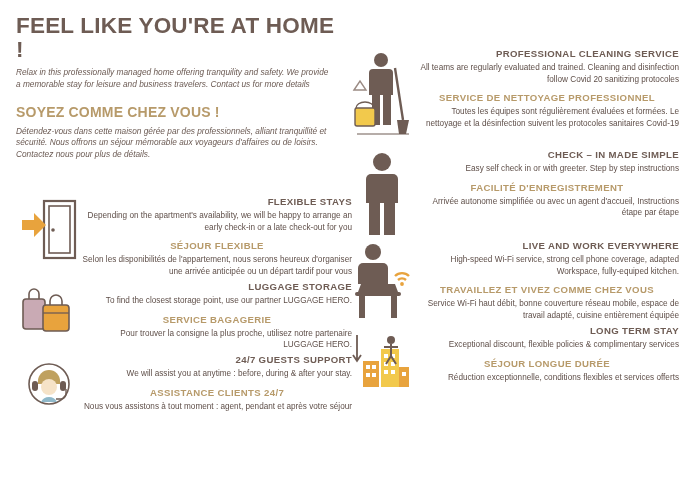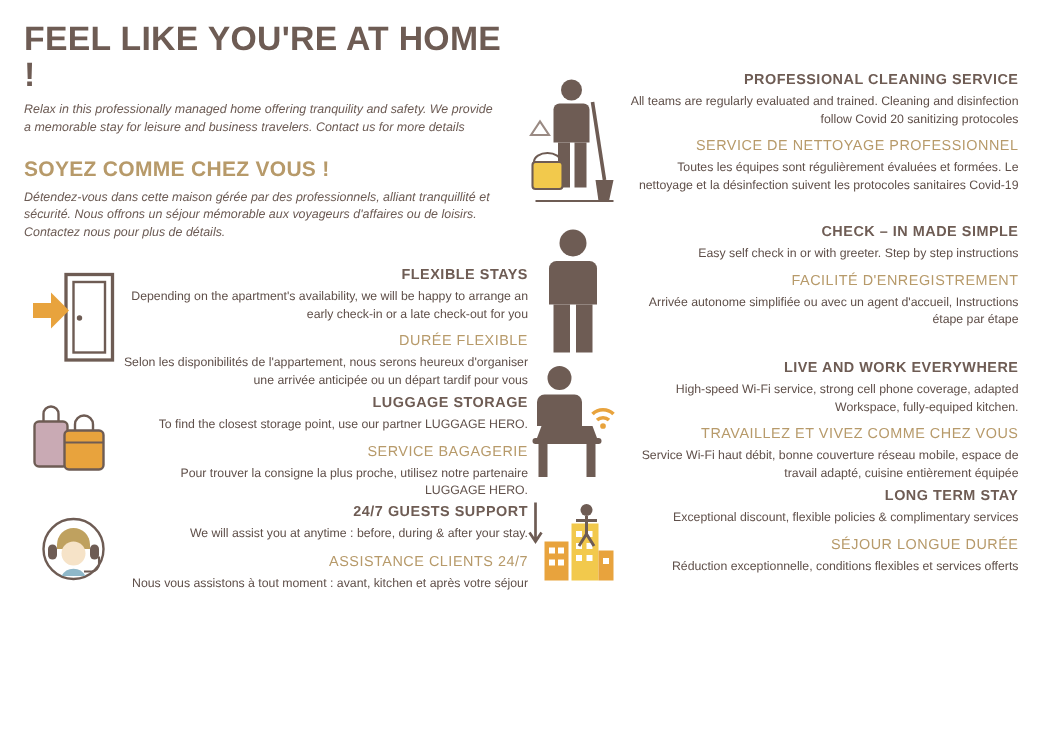--- a/index.html
+++ b/index.html
@@ -57,21 +57,21 @@
     line-height: 1.42;
     color: #6b5a53;
     margin: 0;
     width: 330px;
   }
 
   
   .col-left {
     position: absolute;
     left: 16px;
-    top: 178px;
+    top: 196px;
     width: 336px;
   }
   .col-right {
     position: absolute;
     left: 349px;
     top: 48px;
     width: 330px;
   }
 
   .row {
@@ -102,24 +102,25 @@
     margin: 0 0 3px 0;
   }
   .body-en {
     font-size: 8.2px;
     line-height: 1.43;
     color: #5f4f49;
     margin: 0 0 7px 0;
   }
   .head-fr {
     font-size: 9.6px;
-    font-weight: normal;
+    font-weight: bold;
     letter-spacing: 0.35px;
     color: #b79a6a;
     margin: 0 0 3px 0;
+    text-align: center;
   }
   .body-fr {
     font-size: 8.2px;
     line-height: 1.43;
     color: #5f4f49;
     margin: 0;
   }
 
   
   .col-right .row .icon-box { order: 0; }
@@ -147,21 +148,21 @@
         <svg width="58" height="62" viewBox="0 0 58 62">
           <rect x="24" y="3" width="31" height="57" fill="none" stroke="#6e5c54" stroke-width="2.2"></rect>
           <rect x="29" y="8" width="21" height="47" fill="none" stroke="#6e5c54" stroke-width="1.6"></rect>
           <circle cx="33" cy="32" r="1.8" fill="#6e5c54"></circle>
           <path d="M2 22 h12 v-7 l12 12 -12 12 v-7 H2 Z" fill="#e8a33d"></path>
         </svg>
       </div>
       <div class="text-box text-right">
         <div class="head-en">FLEXIBLE STAYS</div>
         <div class="body-en">Depending on the apartment's availability, we will be happy to arrange an early check-in or a late check-out for you</div>
-        <div class="head-fr">DURÉE FLEXIBLE</div>
+        <div class="head-fr">SÉJOUR FLEXIBLE</div>
         <div class="body-fr">Selon les disponibilités de l'appartement, nous serons heureux d'organiser une arrivée anticipée ou un départ tardif pour vous</div>
       </div>
     </div>
 
     <div class="row">
       <div class="icon-box">
         <svg width="58" height="54" viewBox="0 0 58 54">
           <rect x="3" y="16" width="22" height="30" rx="3" fill="#c9aab4" stroke="#6e5c54" stroke-width="1.6"></rect>
           <path d="M9 16 v-5 a5 5 0 0 1 10 0 v5" fill="none" stroke="#6e5c54" stroke-width="1.6"></path>
           <rect x="23" y="22" width="26" height="26" rx="3" fill="#e8a33d" stroke="#6e5c54" stroke-width="1.6"></rect>
@@ -186,21 +187,21 @@
           <path d="M21 46 a9 9 0 0 1 16 0" fill="#8fb8c9"></path>
           <rect x="12" y="25" width="6" height="10" rx="3" fill="#6e5c54"></rect>
           <rect x="40" y="25" width="6" height="10" rx="3" fill="#6e5c54"></rect>
           <path d="M46 33 v5 a5 5 0 0 1 -5 5 h-5" fill="none" stroke="#6e5c54" stroke-width="1.4"></path>
         </svg>
       </div>
       <div class="text-box text-right">
         <div class="head-en">24/7 GUESTS SUPPORT</div>
         <div class="body-en">We will assist you at anytime : before, during &amp; after your stay.</div>
         <div class="head-fr">ASSISTANCE CLIENTS 24/7</div>
-        <div class="body-fr">Nous vous assistons à tout moment : avant, kitchen et après votre séjour</div>
+        <div class="body-fr">Nous vous assistons à tout moment : agent, pendant et après votre séjour</div>
       </div>
     </div>
 
   </div>
 
   <div class="col-right">
 
     <div class="row">
       <div class="icon-box">
         <svg width="62" height="96" viewBox="0 0 62 96">

